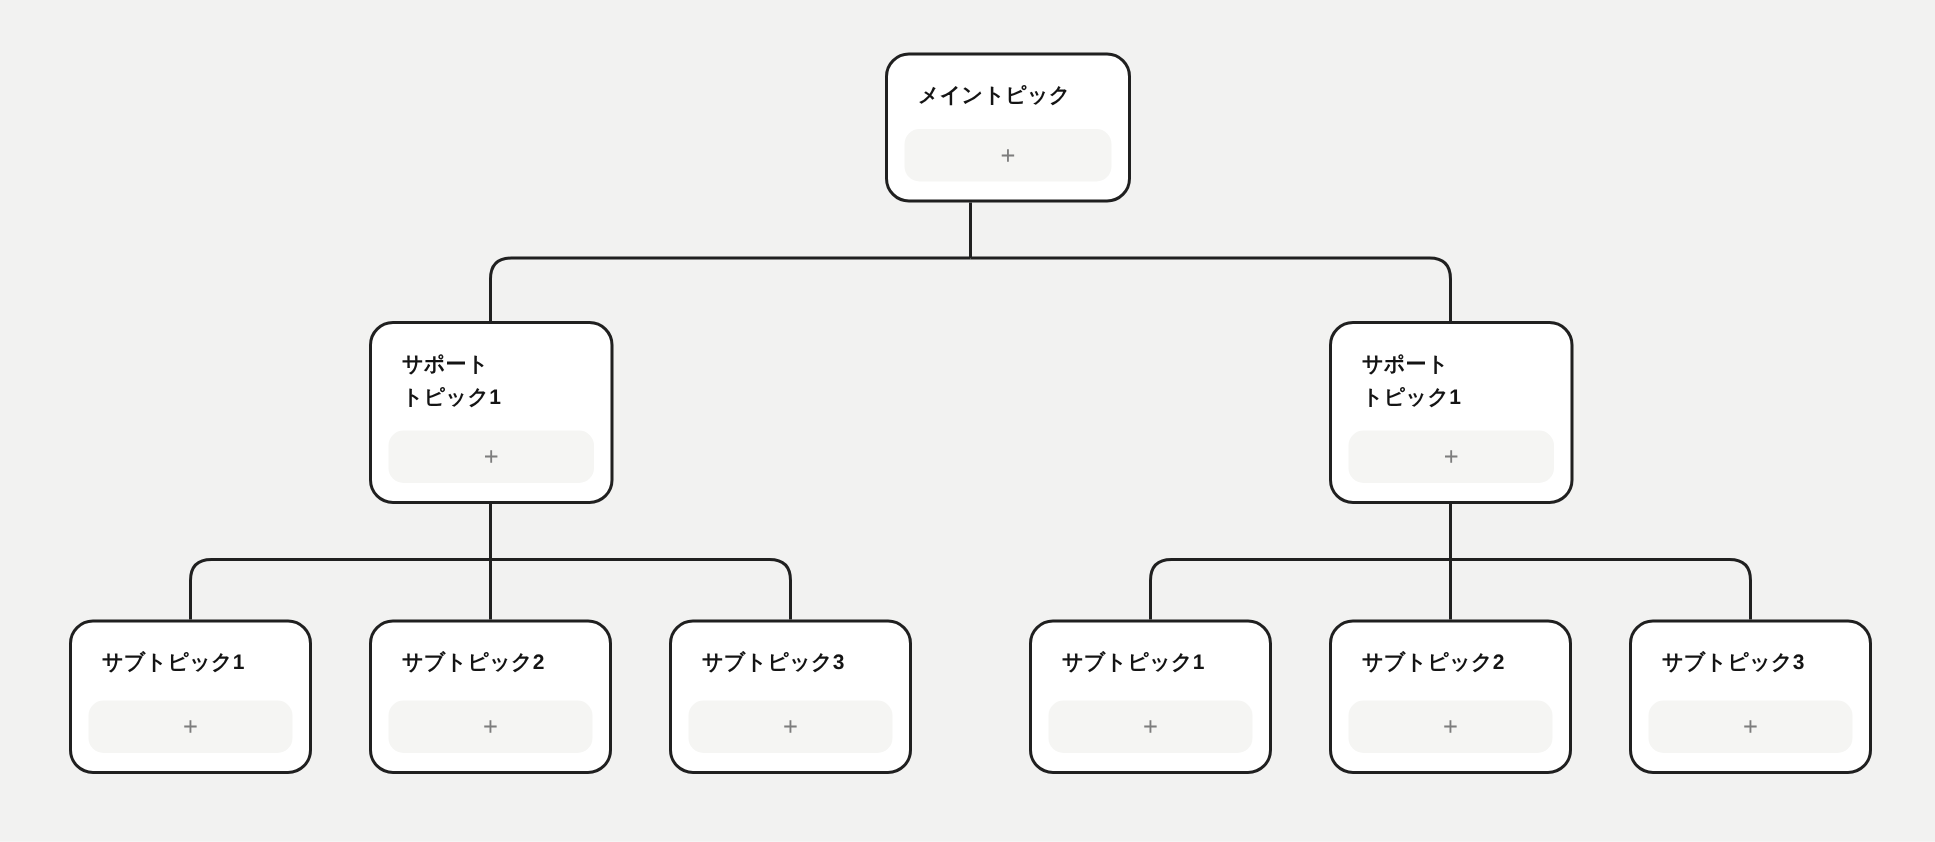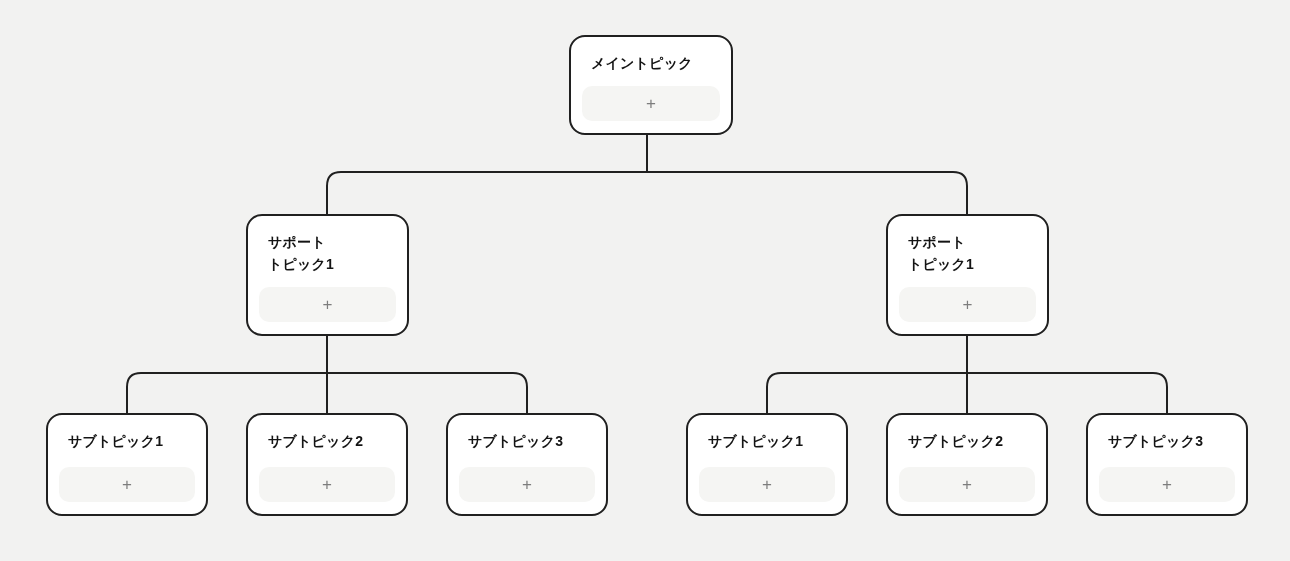--- a/index.html
+++ b/index.html
@@ -56,21 +56,21 @@
     background: #f5f5f3;
     color: #7d7d7d;
     font-size: 17px;
     line-height: 35px;
     text-align: center;
     padding: 0;
     cursor: pointer;
     font-family: inherit;
   }
   
-  .n0 { left: 569px;  top: 35px;  width: 164px; height: 100px; }
+  .n0 { left: 590px;  top: 35px;  width: 164px; height: 100px; }
   .n1 { left: 246px;  top: 214px; width: 163px; height: 122px; }
   .n2 { left: 886px;  top: 214px; width: 163px; height: 122px; }
   .n3 { left: 46px;   top: 413px; width: 162px; height: 103px; }
   .n4 { left: 246px;  top: 413px; width: 162px; height: 103px; }
   .n5 { left: 446px;  top: 413px; width: 162px; height: 103px; }
   .n6 { left: 686px;  top: 413px; width: 162px; height: 103px; }
   .n7 { left: 886px;  top: 413px; width: 162px; height: 103px; }
   .n8 { left: 1086px; top: 413px; width: 162px; height: 103px; }
 </style>
 </head>

